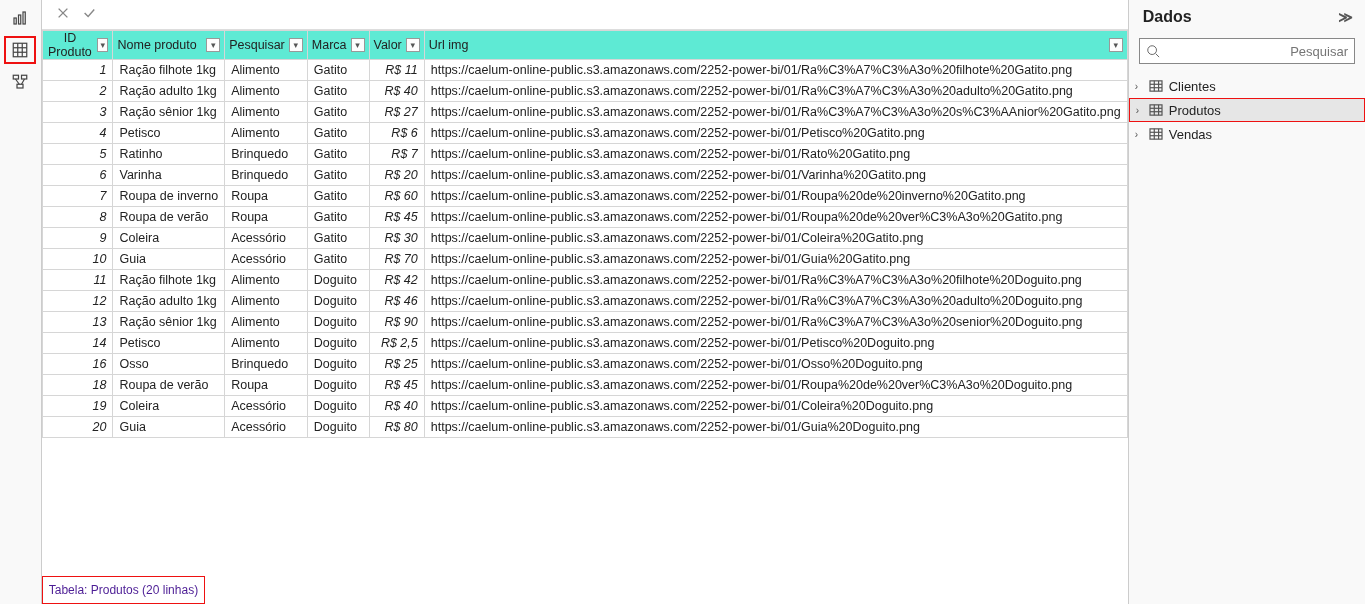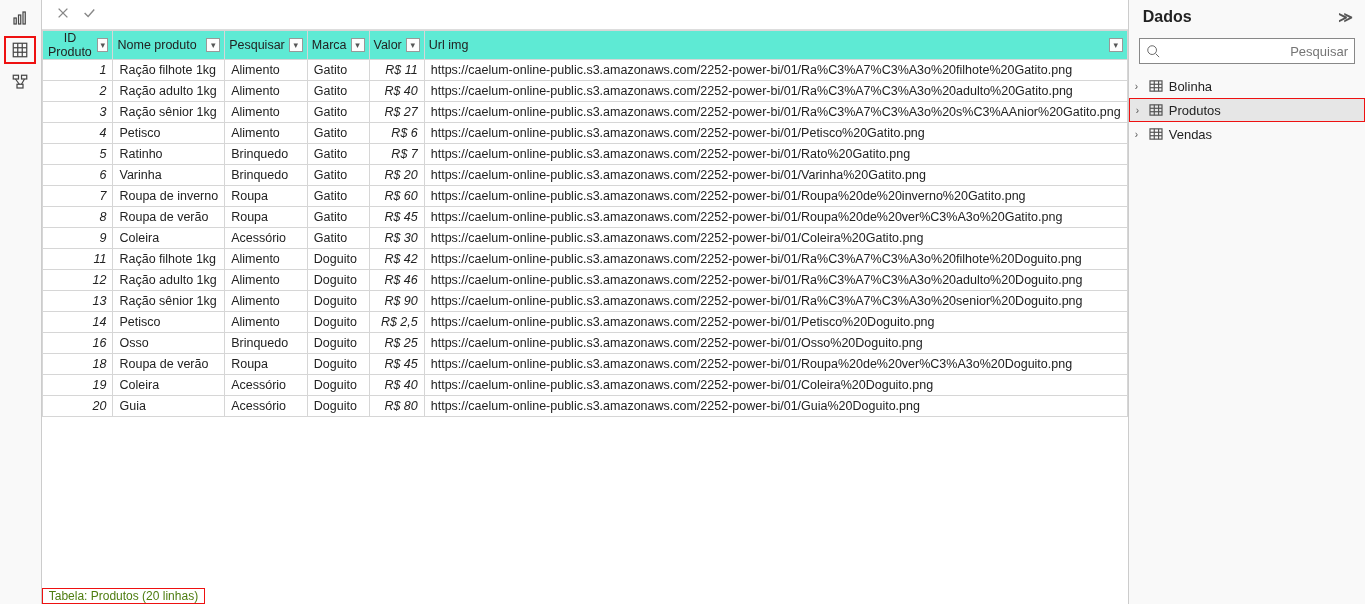--- a/index.html
+++ b/index.html
@@ -23,21 +23,21 @@
   table.grid th, table.grid td { border: 1px solid #d6d6d6; height: 21px; font-size: 12.5px; }
   table.grid th { background: #5eead4; font-weight: 400; position: relative; }
   table.grid th .hdr { display:flex; align-items:center; justify-content:space-between; padding:0 4px; height:100%; }
   table.grid th .drp { width:14px; height:14px; border:1px solid #999; display:flex; align-items:center; justify-content:center; margin-left:4px; cursor:pointer; font-size:9px; color:#555; background:#fdfdfd;}
   table.grid td { padding: 0 6px; white-space: nowrap; overflow: hidden; text-overflow: ellipsis; }
   table.grid td.num { text-align: right; font-style: italic; }
   table.grid td.valor { text-align: right; font-style: italic; }
   col.c-id { width: 80px; } col.c-nome { width: 100px; } col.c-cat { width:76px; } col.c-marca{width:60px;} col.c-valor{width:56px;} col.c-url{width:600px;}
 
   
-  .status { position:absolute; bottom:0; left:0; height:16px; font-size:12px; color:#4d7c0f; display:flex; align-items:center; padding:0 6px; border:1px solid #e11;}
+  .status { position:absolute; bottom:0; left:0; height:28px; font-size:12px; color:#4c1d95; display:flex; align-items:center; padding:0 6px; border:1px solid #e11;}
 
   
   .dados { width: 239px; border-left: 1px solid #ccc; display:flex; flex-direction:column; background:#f9f9f9; }
   .dados-head { height:34px; display:flex; align-items:center; justify-content:space-between; padding:0 12px 0 14px; font-weight:600; font-size:16px; }
   .dados-head .collapse { font-size:14px; color:#555; cursor:pointer; }
   .search { margin:4px 10px 6px 10px; height:26px; border:1px solid #888; display:flex; align-items:center; padding:0 6px; gap:6px; background:#fff;}
   .search svg{width:14px;height:14px;stroke:#555;fill:none;}
   .search input{ border:none; outline:none; flex:1; font-size:13px; color:#b91c1c; background:transparent;text-align:right;}
   .fields { padding:4px 0; }
   .field-item { height:24px; display:flex; align-items:center; padding:0 8px 0 20px; gap:6px; font-size:13px; cursor:pointer; position:relative;}
@@ -206,20 +206,28 @@
             </tr>
             <tr>
               <td class="num">9</td>
               <td>Coleira</td>
               <td>Acessório</td>
               <td>Gatito</td>
               <td class="valor">R$ 30</td>
               <td>https://caelum-online-public.s3.amazonaws.com/2252-power-bi/01/Coleira%20Gatito.png</td>
             </tr>
             <tr>
+              <td class="num">10</td>
+              <td>Guia</td>
+              <td>Acessório</td>
+              <td>Gatito</td>
+              <td class="valor">R$ 70</td>
+              <td>https://caelum-online-public.s3.amazonaws.com/2252-power-bi/01/Guia%20Gatito.png</td>
+            </tr>
+            <tr>
               <td class="num">11</td>
               <td>Ração filhote 1kg</td>
               <td>Alimento</td>
               <td>Doguito</td>
               <td class="valor">R$ 42</td>
               <td>https://caelum-online-public.s3.amazonaws.com/2252-power-bi/01/Ra%C3%A7%C3%A3o%20filhote%20Doguito.png</td>
             </tr>
             <tr>
               <td class="num">12</td>
               <td>Ração adulto 1kg</td>
@@ -300,21 +308,21 @@
     <div class="fields" id="fields-list">
         <div class="field-item">
           <span class="chev">›</span>
           <svg viewBox="0 0 16 14">
             <rect x="1" y="1" width="14" height="12"></rect>
             <line x1="1" y1="5" x2="15" y2="5"></line>
             <line x1="1" y1="9" x2="15" y2="9"></line>
             <line x1="6" y1="1" x2="6" y2="13"></line>
             <line x1="11" y1="1" x2="11" y2="13"></line>
           </svg>
-          <span>Bolinha</span>
+          <span>Clientes</span>
         </div>
         <div class="field-item selected">
           <span class="chev">›</span>
           <svg viewBox="0 0 16 14">
             <rect x="1" y="1" width="14" height="12"></rect>
             <line x1="1" y1="5" x2="15" y2="5"></line>
             <line x1="1" y1="9" x2="15" y2="9"></line>
             <line x1="6" y1="1" x2="6" y2="13"></line>
             <line x1="11" y1="1" x2="11" y2="13"></line>
           </svg>

